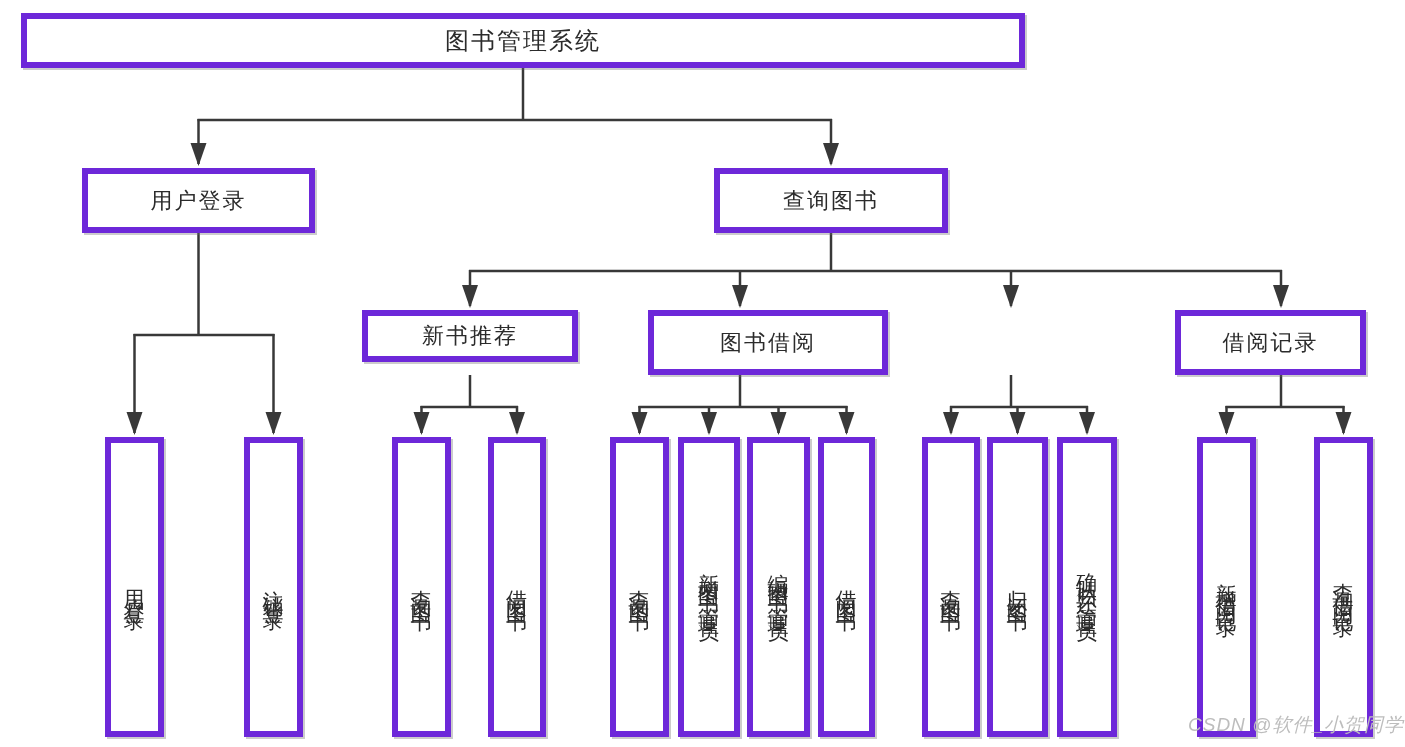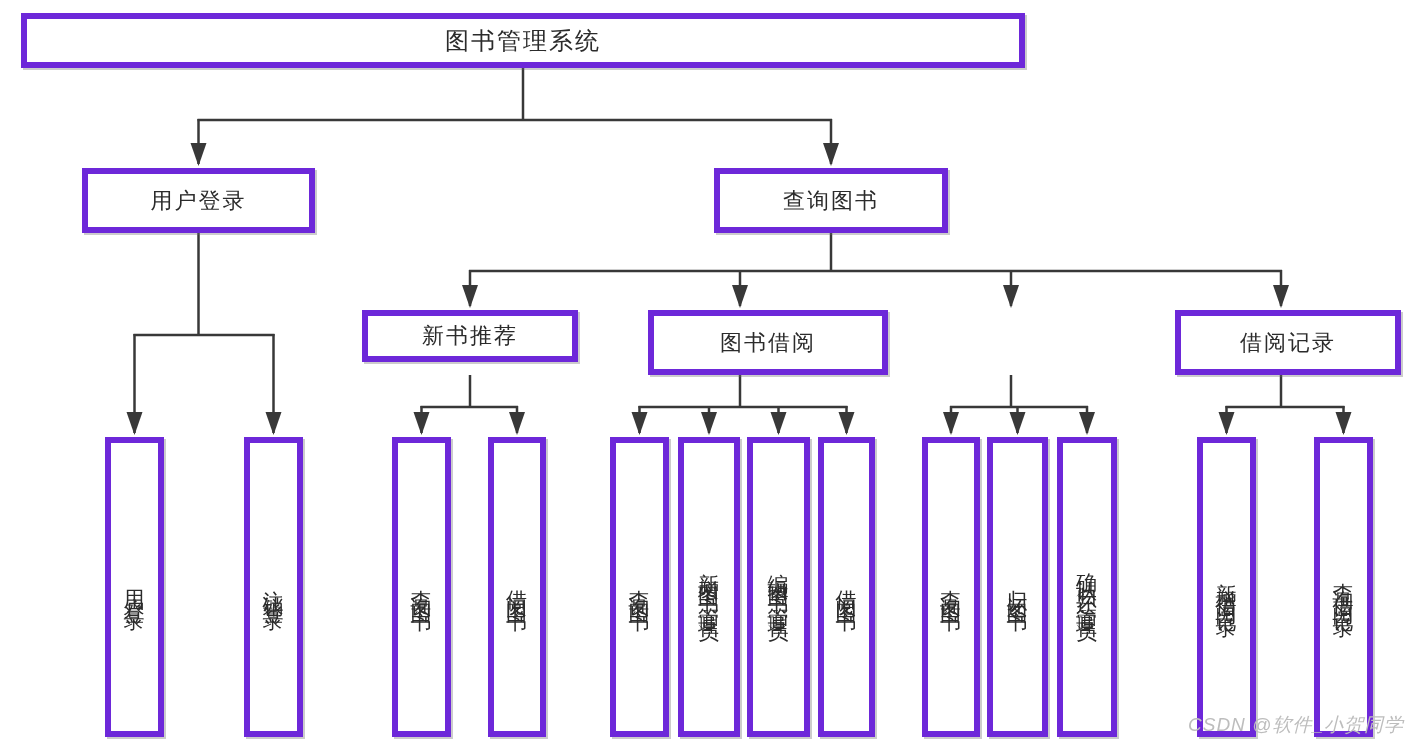--- a/index.html
+++ b/index.html
@@ -118,21 +118,21 @@
     </g>
   </svg>
 
   <div class="box h root" style="left:21px; top:13px; width:1004px; height:55px;">图书管理系统</div>
 
   <div class="box h" style="left:82px; top:168px; width:233px; height:65px;">用户登录</div>
   <div class="box h" style="left:714px; top:168px; width:234px; height:65px;">查询图书</div>
 
   <div class="box h" style="left:362px; top:310px; width:216px; height:52px;">新书推荐</div>
   <div class="box h" style="left:632px; top:310px; width:240px; height:65px;margin-left:16px;">图书借阅</div>
-  <div class="box h" style="left:1175px; top:310px; width:226px; height:65px;">借阅记录</div>
+  <div class="box h" style="left:1175px; top:310px; width:191px; height:65px;">借阅记录</div>
 
   <div class="box v" style="left:105px; top:437px; width:59px; height:300px;">用户登录</div>
   <div class="box v" style="left:244px; top:437px; width:59px; height:300px;">注销登录</div>
 
   <div class="box v" style="left:392px; top:437px; width:59px; height:300px;">查询图书</div>
   <div class="box v" style="left:488px; top:437px; width:58px; height:300px;">借阅图书</div>
 
   <div class="box v" style="left:610px; top:437px; width:59px; height:300px;">查询图书</div>
   <div class="box v" style="left:678px; top:437px; width:62px; height:300px;">新增图书（管理员）</div>
   <div class="box v" style="left:747px; top:437px; width:63px; height:300px;">编辑图书（管理员）</div>

